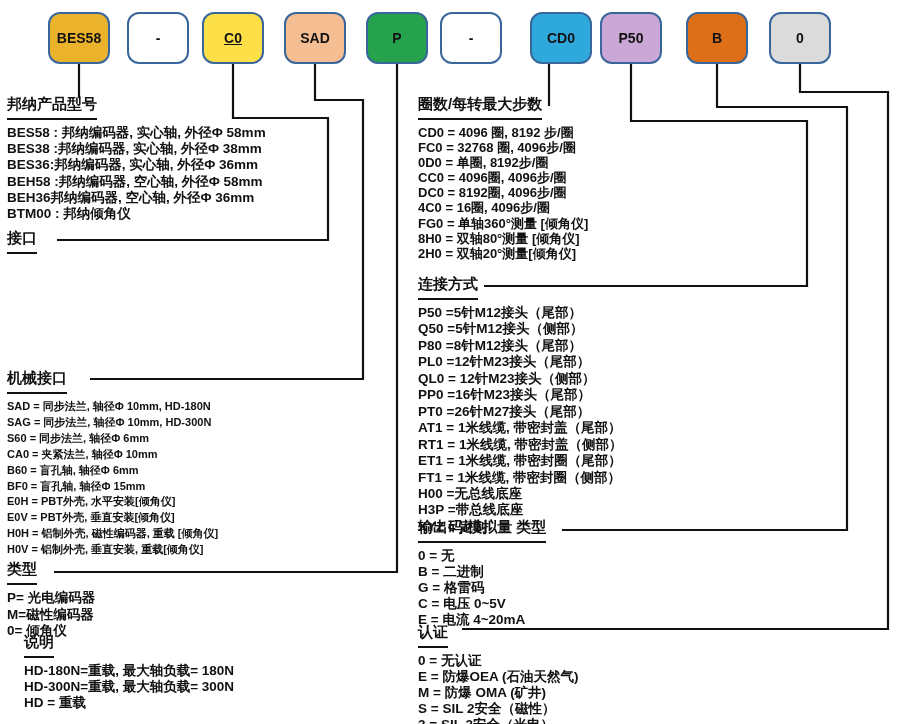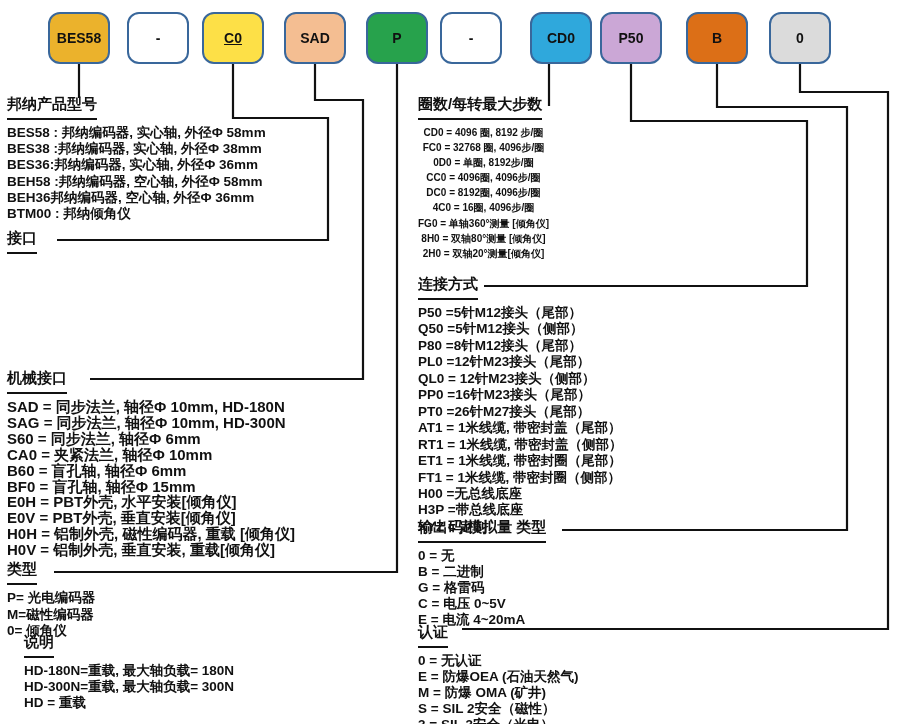--- a/index.html
+++ b/index.html
@@ -14,22 +14,22 @@
     box-sizing:border-box;
   }
   .box span{font-weight:bold;font-size:14px;color:#111;}
   .section{position:absolute;z-index:2;}
   .sec-title{
     font-size:15px;font-weight:bold;line-height:19px;display:inline-block;
     border-bottom:2px solid #111;padding-bottom:5px;white-space:nowrap;
   }
   .sec-items{margin-top:5px;}
   .sec-item{white-space:nowrap;font-weight:bold;font-size:13.5px;}
-  .lh150 .sec-item{line-height:15.1px;font-size:10px;text-align:center;}
-  .lh159 .sec-item{line-height:15.9px;font-size:15px;}
+  .lh150 .sec-item{line-height:15.1px;font-size:13px;}
+  .lh159 .sec-item{line-height:15.9px;font-size:11px;}
   .lh160 .sec-item{line-height:16.0px;}
   .lh162 .sec-item{line-height:16.2px;}
   .lh164 .sec-item{line-height:16.45px;}
   .lh165 .sec-item{line-height:16.5px;}
 </style>
 </head>
 <body>
 
 <div id="canvas">
 

